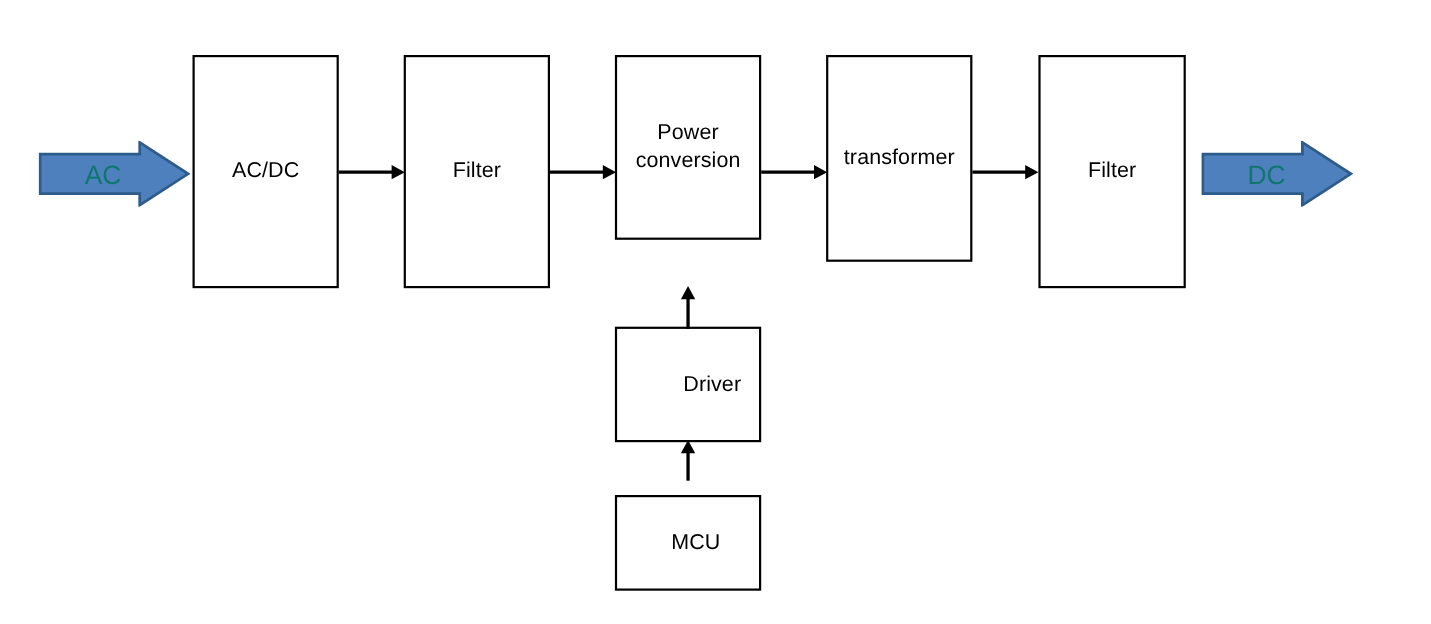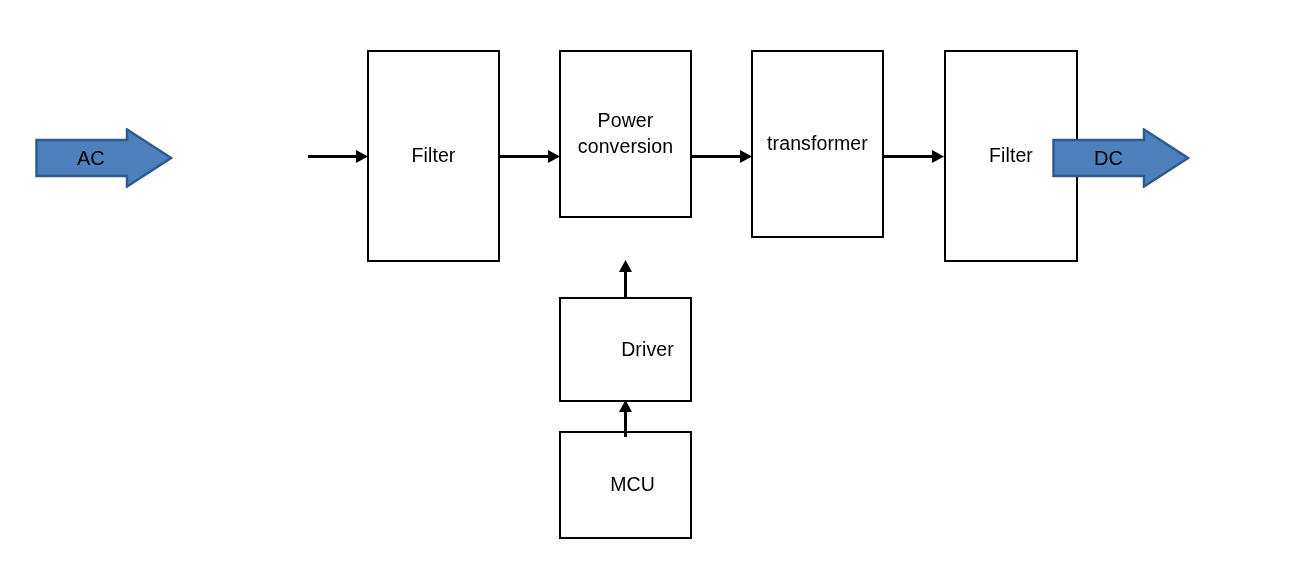--- a/index.html
+++ b/index.html
@@ -47,40 +47,43 @@
     overflow: visible;
   }
   .io-arrow {
     position: absolute;
   }
   .io-arrow svg {
     display: block;
   }
   .io-arrow-label {
     position: absolute;
-    color: #000000;
-    font-size: 20px;
+    color: #0f766e;
+    font-size: 24px;
     line-height: 1;
     white-space: nowrap;
     pointer-events: none;
     text-align: center;
   }
 </style>
 </head>
 <body>
 
 <div id="diagram-canvas">
 
   <div class="io-arrow" style="left:35px; top:128px; width:138px; height:60px;">
     <svg width="138" height="60" viewBox="0 0 138 60" aria-hidden="true">
       <polygon points="1.5,12 92,12 92,1.5 136,30 92,58.5 92,48 1.5,48" fill="#4E80BD" stroke="#2E5C8A" stroke-width="2.5" stroke-linejoin="miter"></polygon>
     </svg>
     <span class="io-arrow-label" style="left:42px; top:20px;">AC</span>
   </div>
 
+  <div class="block" style="left:175px; top:50px; width:133px; height:212px;">
+    <span class="block-label">AC/DC</span>
+  </div>
 
   <div class="block" style="left:367px; top:50px; width:133px; height:212px;">
     <span class="block-label">Filter</span>
   </div>
 
   <div class="block" style="left:559px; top:50px; width:133px; height:168px;">
     <span class="block-label narrow">Power conversion</span>
   </div>
 
   <div class="block" style="left:751px; top:50px; width:133px; height:188px;">
@@ -88,21 +91,21 @@
   </div>
 
   <div class="block" style="left:944px; top:50px; width:134px; height:212px;">
     <span class="block-label">Filter</span>
   </div>
 
   <div class="block" style="left:559px; top:297px; width:133px; height:105px;padding-left:44px;">
     <span class="block-label">Driver</span>
   </div>
 
-  <div class="block" style="left:559px; top:431px; width:133px; height:108px;padding-left:14px;">
+  <div class="block" style="left:559px; top:450px; width:133px; height:87px;padding-left:14px;">
     <span class="block-label">MCU</span>
   </div>
 
   <div class="conn" style="left:308px; top:146px; width:61px; height:21px;">
     <svg width="61" height="21" viewBox="0 0 61 21" aria-hidden="true">
       <line x1="0" y1="10.5" x2="50" y2="10.5" stroke="#000000" stroke-width="3"></line>
       <polygon points="48,4 60,10.5 48,17" fill="#000000"></polygon>
     </svg>
   </div>
 
@@ -134,20 +137,20 @@
     </svg>
   </div>
 
   <div class="conn" style="left:615px; top:399px; width:21px; height:38px;">
     <svg width="21" height="38" viewBox="0 0 21 38" aria-hidden="true">
       <line x1="10.5" y1="38" x2="10.5" y2="5" stroke="#000000" stroke-width="3"></line>
       <polygon points="4,13 10.5,1 17,13" fill="#000000"></polygon>
     </svg>
   </div>
 
-  <div class="io-arrow" style="left:1052px; top:128px; width:138px; height:60px;">
+  <div class="io-arrow" style="left:1092px; top:128px; width:138px; height:60px;">
     <svg width="138" height="60" viewBox="0 0 138 60" aria-hidden="true">
       <polygon points="1.5,12 92,12 92,1.5 136,30 92,58.5 92,48 1.5,48" fill="#4E80BD" stroke="#2E5C8A" stroke-width="2.5" stroke-linejoin="miter"></polygon>
     </svg>
     <span class="io-arrow-label" style="left:42px; top:20px;">DC</span>
   </div>
 
 </div>
 
 </body></html>

